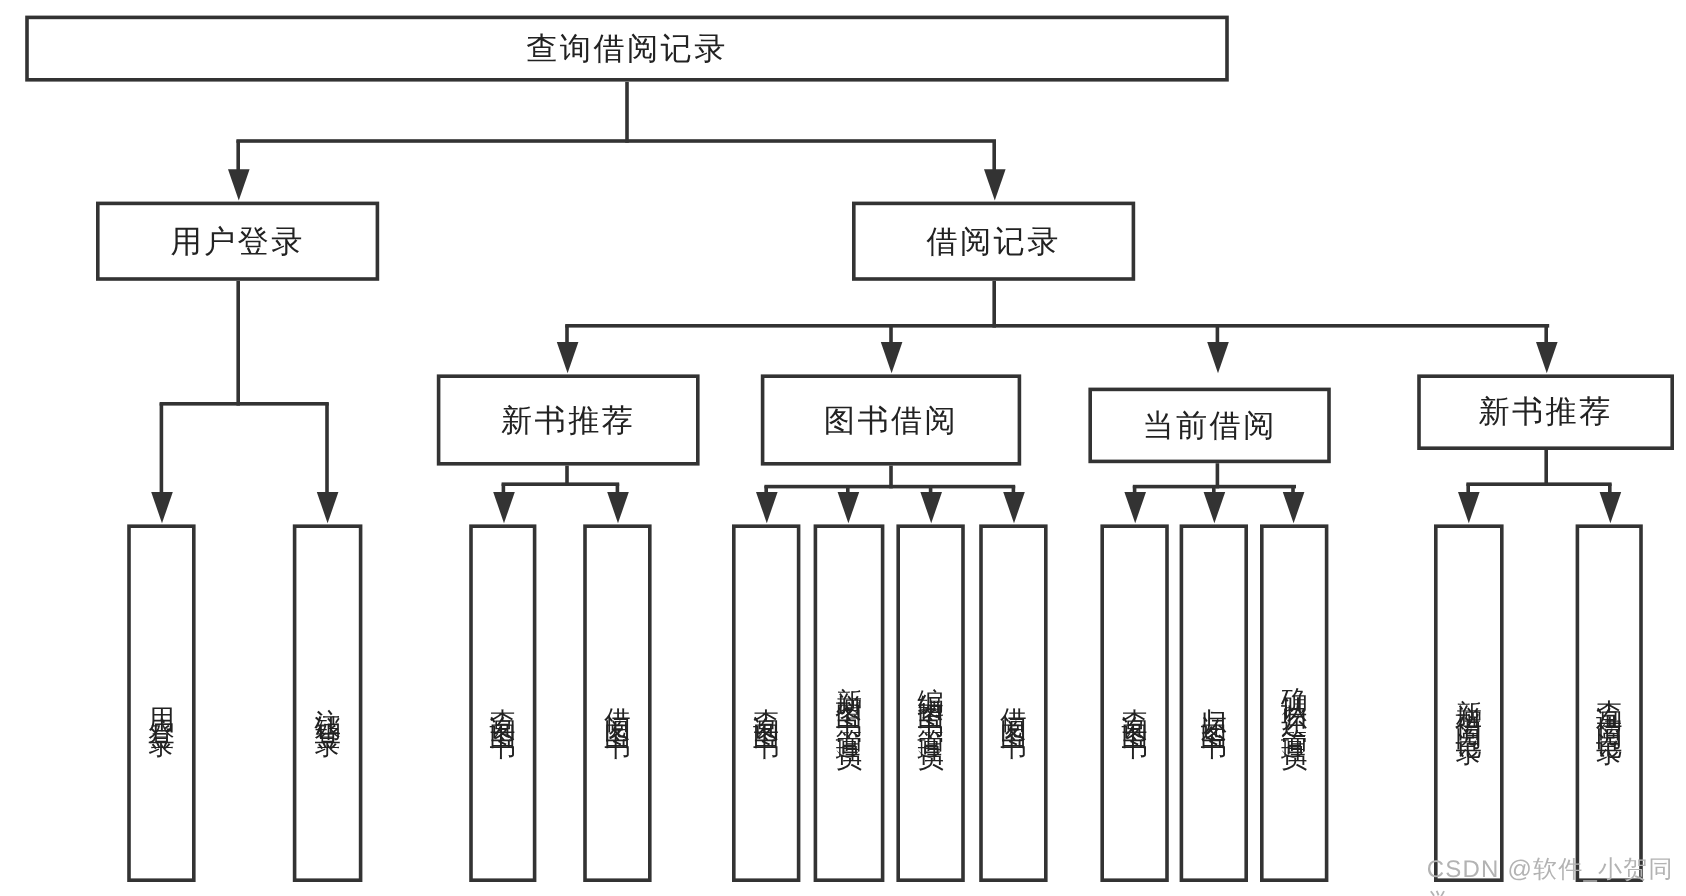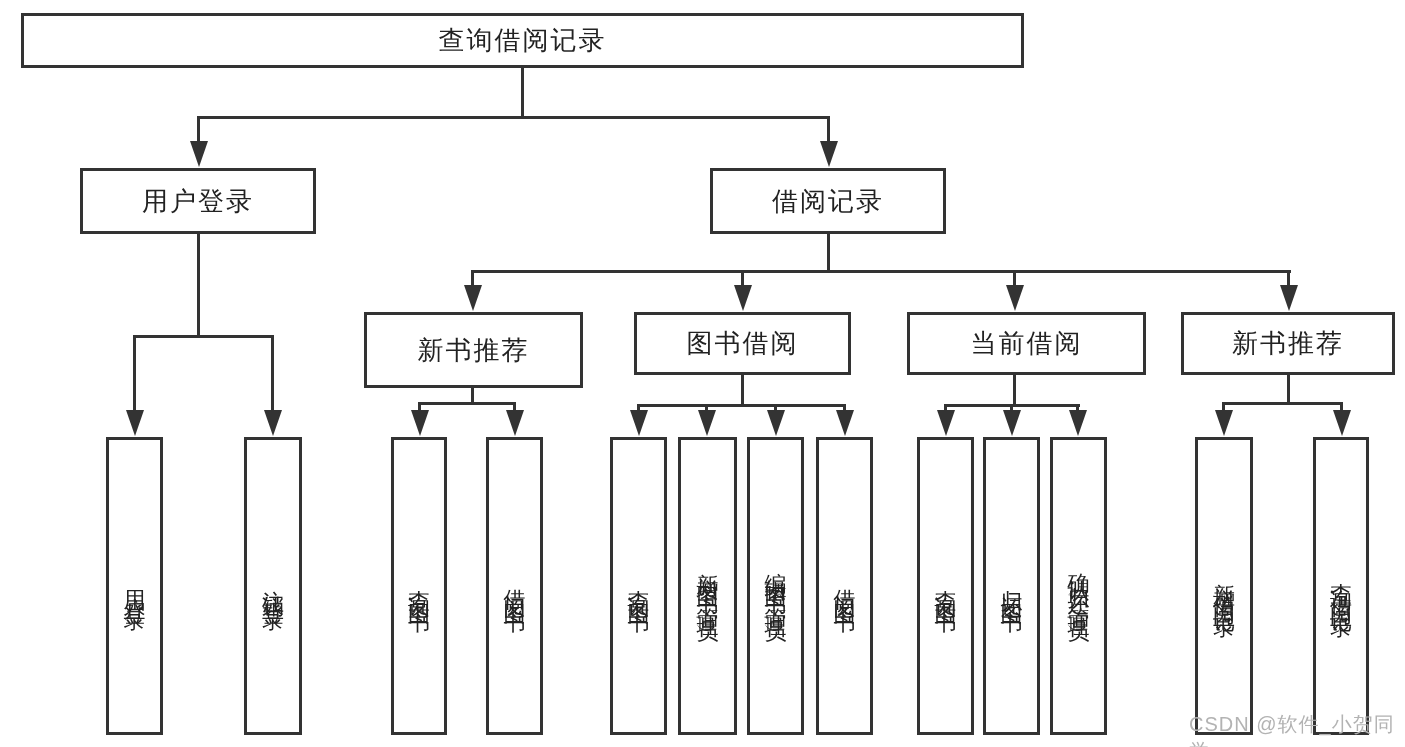--- a/index.html
+++ b/index.html
@@ -101,22 +101,22 @@
       <div class="ln" style="left: 1340px; top: 403px; width: 3px; height: 13px;"></div>
       <div class="ah" style="left: 1332.5px; top: 410px;"></div>
     </div>
 
   <div class="box" style="left:21px;top:13px;width:1003px;height:55px">查询借阅记录</div>
 
   <div class="box" style="left:80px;top:168px;width:236px;height:66px">用户登录</div>
   <div class="box" style="left:710px;top:168px;width:236px;height:66px">借阅记录</div>
 
   <div class="box" style="left:364px;top:312px;width:219px;height:76px">新书推荐</div>
-  <div class="box" style="left:634px;top:312px;width:217px;height:63px">图书借阅</div>
-  <div class="box" style="left:907px;top:312px;width:239px;height:63px">当前借阅</div>
+  <div class="box" style="left:634px;top:312px;width:217px;height:76px">图书借阅</div>
+  <div class="box" style="left:907px;top:323px;width:202px;height:63px">当前借阅</div>
   <div class="box" style="left:1181px;top:312px;width:214px;height:63px">新书推荐</div>
 
   <div class="box v" style="left:106px;top:437px;width:57px;height:298px">用户登录</div>
   <div class="box v" style="left:244px;top:437px;width:58px;height:298px">注销登录</div>
 
   <div class="box v" style="left:391px;top:437px;width:56px;height:298px">查询图书</div>
   <div class="box v" style="left:486px;top:437px;width:57px;height:298px">借阅图书</div>
 
   <div class="box v" style="left:610px;top:437px;width:57px;height:298px">查询图书</div>
   <div class="box v" style="left:678px;top:437px;width:59px;height:298px">新增图书（管理员）</div>

